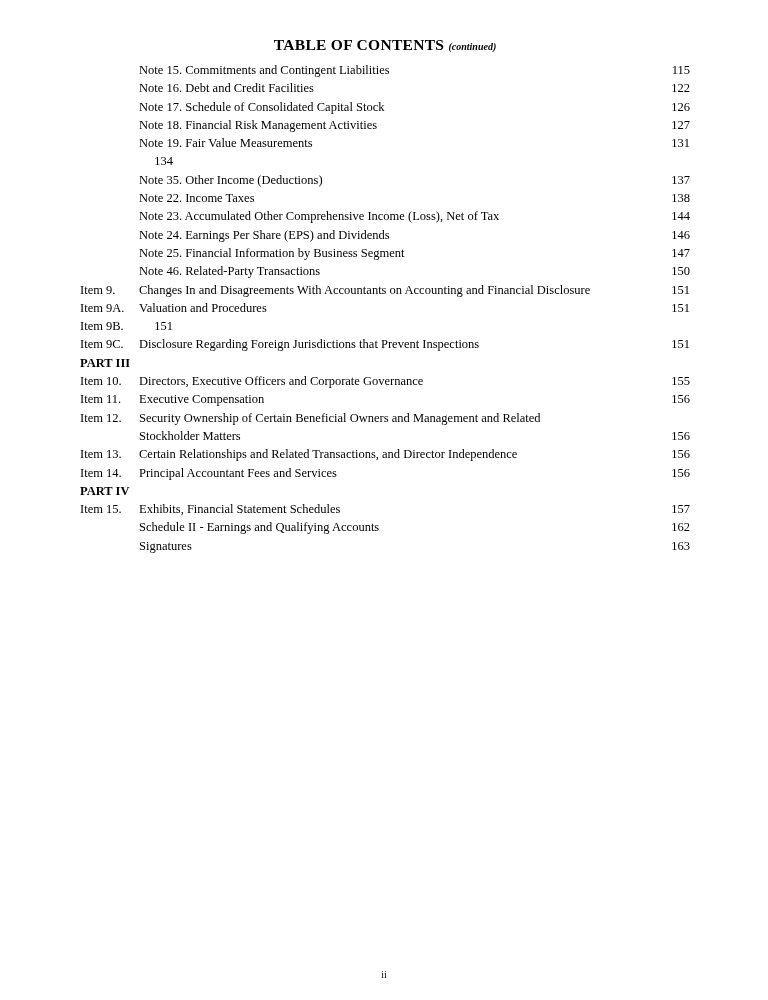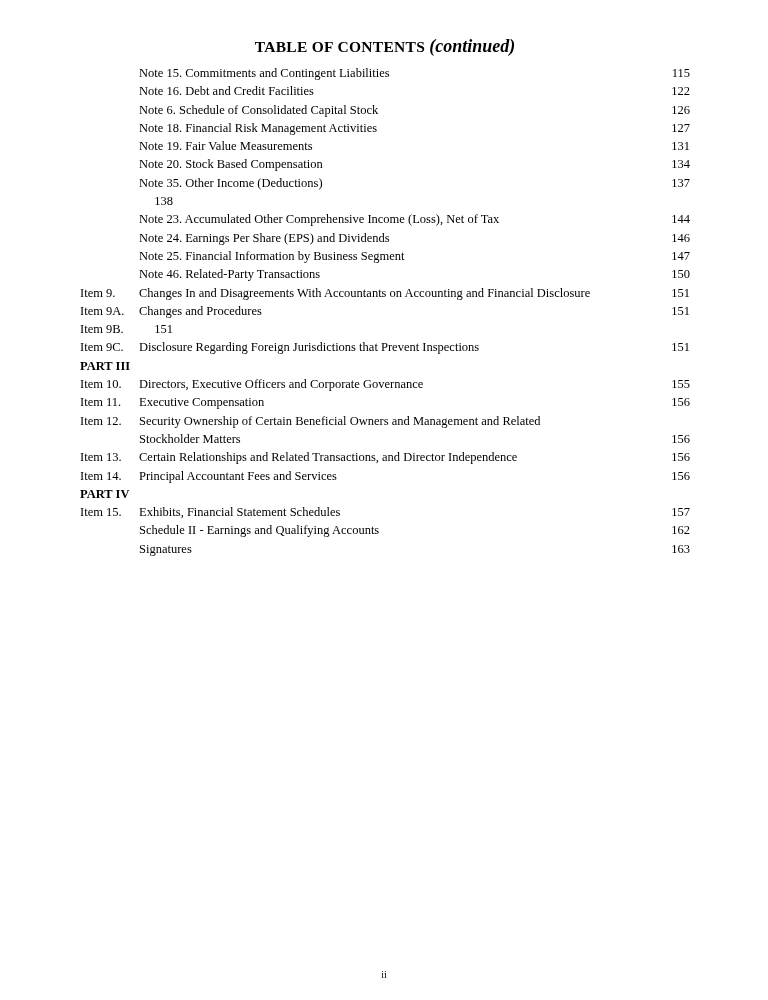--- a/index.html
+++ b/index.html
@@ -30,21 +30,21 @@
   .doc-title {
     text-align: center;
     font-size: 15.5px;
     font-weight: bold;
     letter-spacing: 0.3px;
     margin: 0 0 7px 0;
     white-space: nowrap;
   }
   .doc-title .title-suffix {
     font-style: italic;
-    font-size: 18px;
+    font-size: 10px;
     letter-spacing: 0px;
   }
   .toc {
     width: 100%;
   }
   .toc-row {
     display: flex;
     align-items: center;
     font-size: 12.5px;
     line-height: 18.3px;
@@ -92,50 +92,50 @@
   </div>
 
   <div class="toc-row">
     <span class="col-label"></span>
     <span class="col-title">Note 16. Debt and Credit Facilities</span>
     <span class="col-page">122</span>
   </div>
 
   <div class="toc-row">
     <span class="col-label"></span>
-    <span class="col-title">Note 6. Schedule of Consolidated Capital Stock</span>
+    <span class="col-title">Note 17. Schedule of Consolidated Capital Stock</span>
     <span class="col-page">126</span>
   </div>
 
   <div class="toc-row">
     <span class="col-label"></span>
     <span class="col-title">Note 18. Financial Risk Management Activities</span>
     <span class="col-page">127</span>
   </div>
 
   <div class="toc-row">
     <span class="col-label"></span>
     <span class="col-title">Note 19. Fair Value Measurements</span>
     <span class="col-page">131</span>
   </div>
 
   <div class="toc-row">
     <span class="col-label"></span>
-    <span class="col-title">Note 20. Stock Based Compensation</span>
     <span class="col-page">134</span>
   </div>
 
   <div class="toc-row">
     <span class="col-label"></span>
     <span class="col-title">Note 35. Other Income (Deductions)</span>
     <span class="col-page">137</span>
   </div>
 
   <div class="toc-row">
     <span class="col-label"></span>
+    <span class="col-title">Note 22. Income Taxes</span>
     <span class="col-page">138</span>
   </div>
 
   <div class="toc-row">
     <span class="col-label"></span>
     <span class="col-title">Note 23. Accumulated Other Comprehensive Income (Loss), Net of Tax</span>
     <span class="col-page">144</span>
   </div>
 
   <div class="toc-row">
@@ -157,21 +157,21 @@
   </div>
 
   <div class="toc-row">
     <span class="col-label">Item 9.</span>
     <span class="col-title">Changes In and Disagreements With Accountants on Accounting and Financial Disclosure</span>
     <span class="col-page">151</span>
   </div>
 
   <div class="toc-row">
     <span class="col-label">Item 9A.</span>
-    <span class="col-title">Changes and Procedures</span>
+    <span class="col-title">Valuation and Procedures</span>
     <span class="col-page">151</span>
   </div>
 
   <div class="toc-row">
     <span class="col-label">Item 9B.</span>
     <span class="col-page">151</span>
   </div>
 
   <div class="toc-row">
     <span class="col-label">Item 9C.</span>

